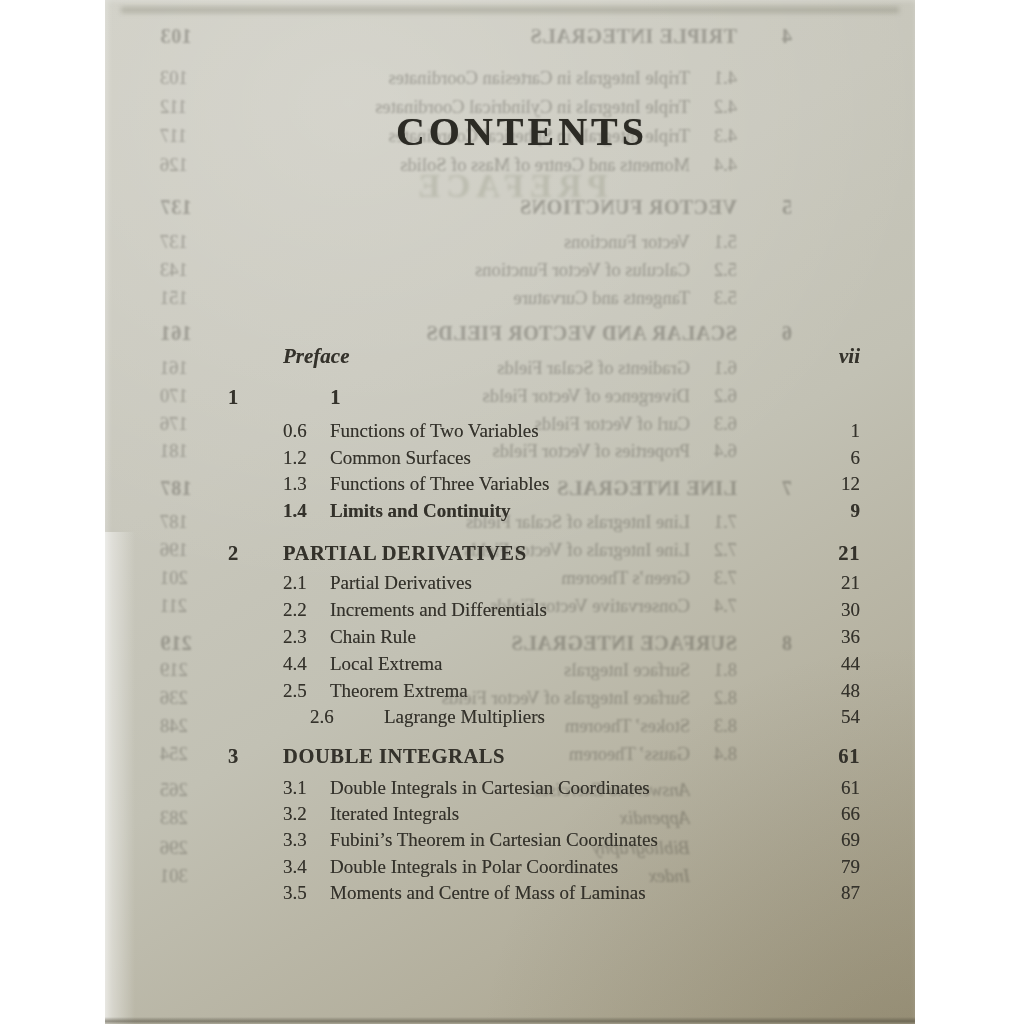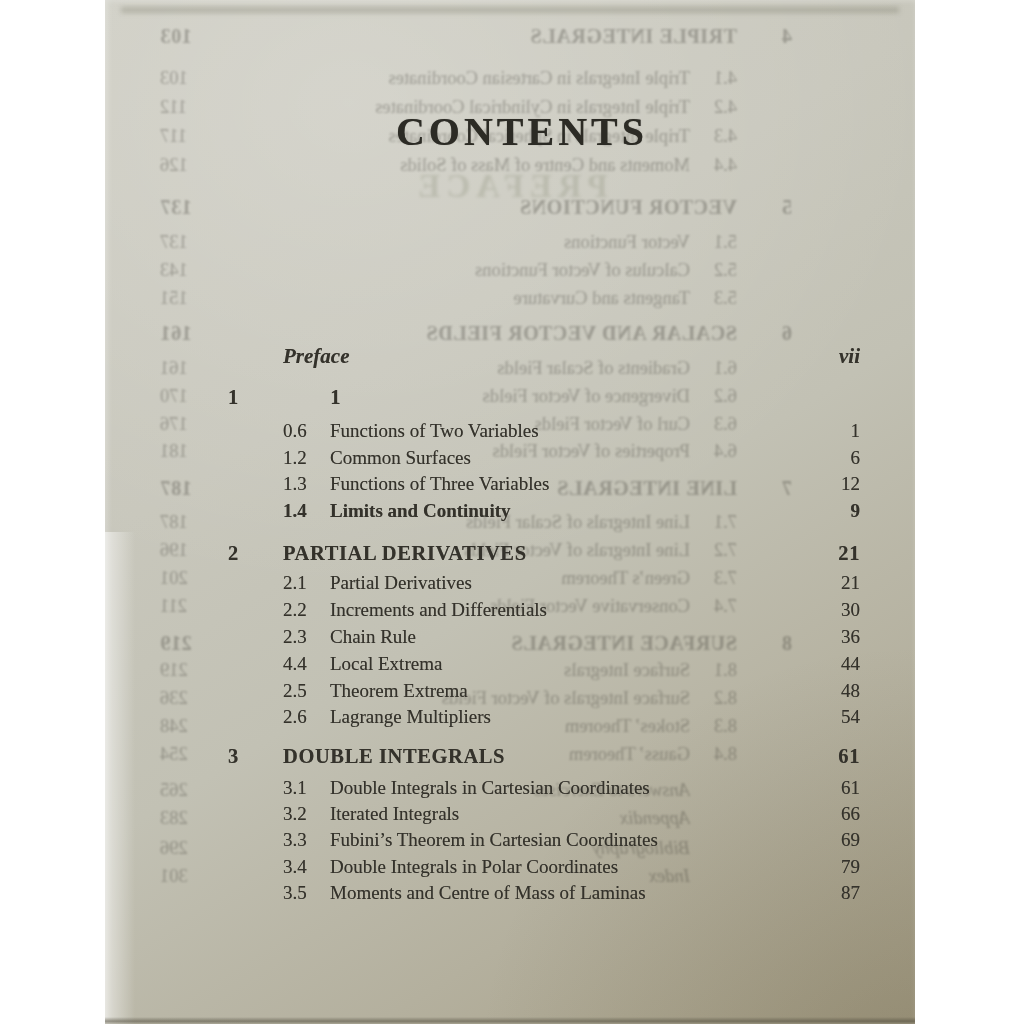--- a/index.html
+++ b/index.html
@@ -297,21 +297,21 @@
           <span class="c-sec">4.4</span>
           <span class="c-title">Local Extrema</span>
           <span class="c-page">44</span>
         </div>
         <div class="row item" style="top: 680px;">
           <span class="c-num"></span>
           <span class="c-sec">2.5</span>
           <span class="c-title">Theorem Extrema</span>
           <span class="c-page">48</span>
         </div>
-        <div class="row item" style="top: 706px;">
+        <div class="row item" style="top: 706px; gap: 27px;">
           <span class="c-num"></span>
           <span class="c-sec">2.6</span>
           <span class="c-title">Lagrange Multipliers</span>
           <span class="c-page">54</span>
         </div>
         <div class="row chapter" style="top: 745px;">
           <span class="c-num">3</span>
           <span class="c-title">DOUBLE INTEGRALS</span>
           <span class="c-page">61</span>
         </div>

